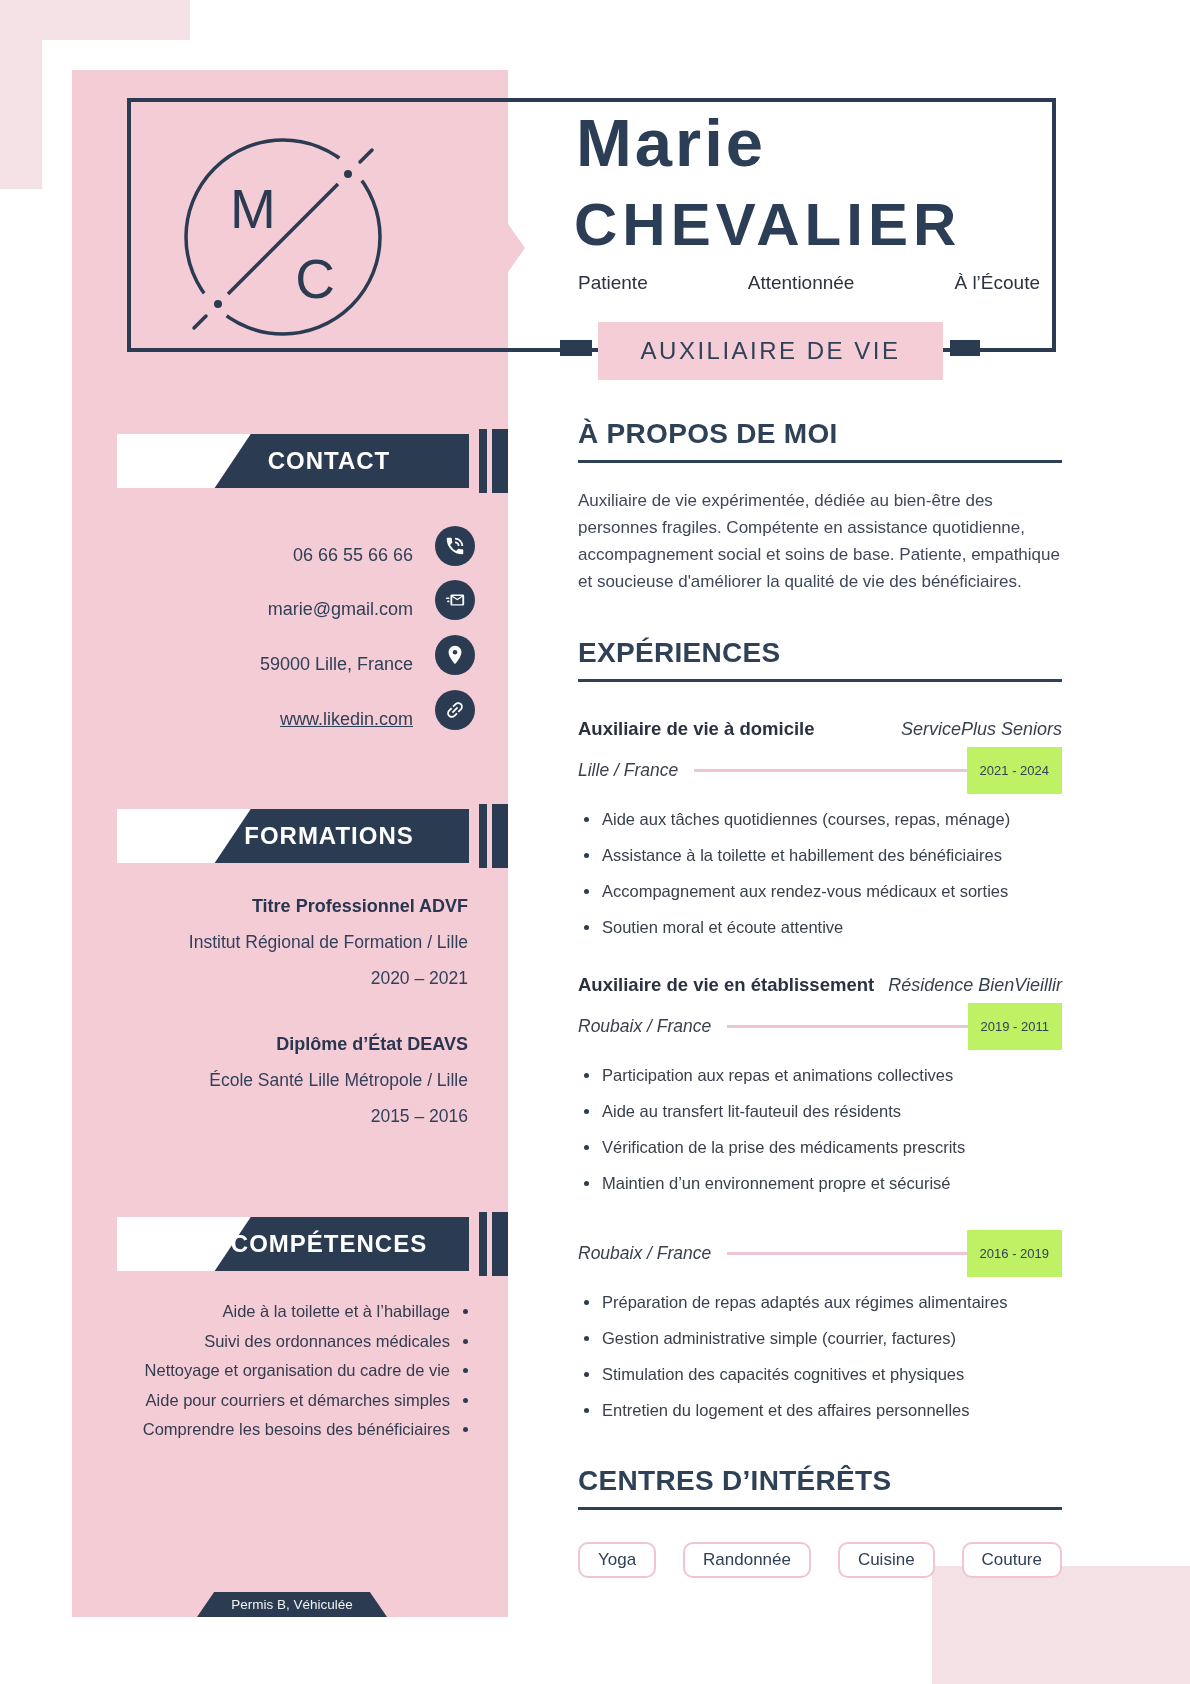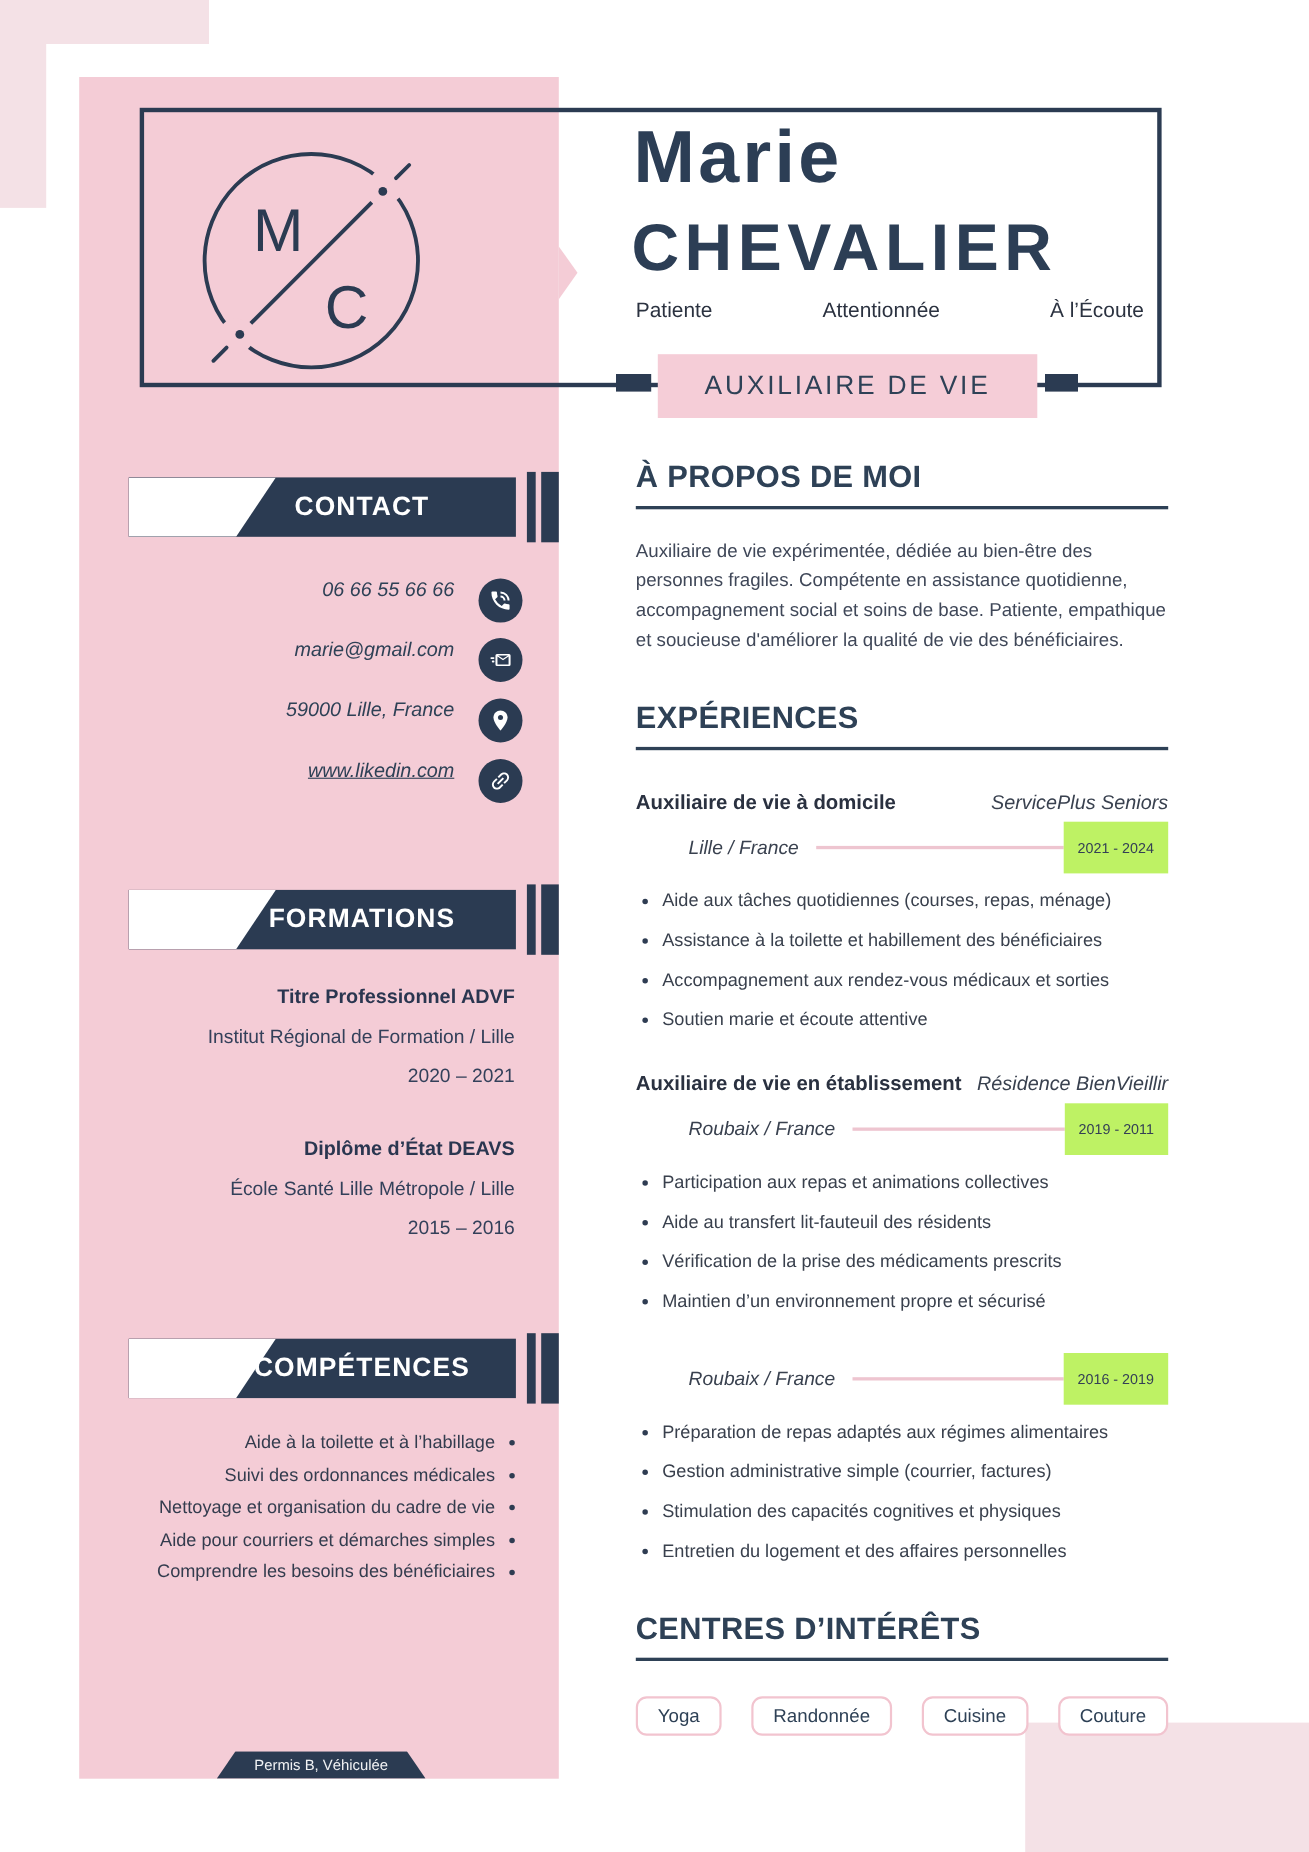--- a/index.html
+++ b/index.html
@@ -41,21 +41,21 @@
     color:#ffffff; font-size:24px; font-weight:bold; letter-spacing:1px; z-index:2;
   }
   .s-banner .slant {
     position:absolute; left:0; top:0; width:38%; height:100%; background:#ffffff;
     clip-path:polygon(0 0, 100% 0, 73% 100%, 0 100%);
   }
   .s-banner .s-label { position:relative; z-index:1; }
   .bar-thin  { position:absolute; left:479px; width:8px;  height:64px; background:#2b3b52; }
   .bar-thick { position:absolute; left:492px; width:16px; height:64px; background:#2b3b52; }
   
-  .c-row { position:absolute; left:117px; width:358px; height:40px; display:flex; align-items:flex-start; justify-content:flex-end; gap:22px;font-style:italic; }
+  .c-row { position:absolute; left:117px; width:358px; height:40px; display:flex; align-items:flex-end; justify-content:flex-end; gap:22px; }
   .c-text { font-size:18px; color:#2e4156; }
   .c-text.link { text-decoration:underline; cursor:pointer; }
   .c-icon { width:40px; height:40px; border-radius:50%; background:#2b3b52; display:flex; align-items:center; justify-content:center; flex:0 0 40px; }
   .c-icon svg { width:22px; height:22px; fill:#ffffff; }
   
   .formations-list { position:absolute; left:117px; top:888px; width:351px; text-align:right; }
   .f-entry { margin-bottom:30px; }
   .f-title { font-size:18px; font-weight:bold; color:#2a3650; line-height:36px; }
   .f-line  { font-size:17.5px; color:#33405a; line-height:36px; }
   
@@ -73,21 +73,21 @@
   
   .main { position:absolute; left:578px; top:418px; width:484px; }
   .m-h2 { font-size:28px; font-weight:bold; color:#2e4156; letter-spacing:.3px; padding-bottom:10px; border-bottom:3px solid #2e4156; }
   .about-p { margin-top:24px; font-size:17px; line-height:27px; color:#3f4758; }
   .exp-h2 { margin-top:42px; }
   .job { margin-top:36px; }
   .job-row1 { display:flex; justify-content:space-between; align-items:baseline; }
   .job-title { font-size:18.5px; font-weight:bold; color:#2a3140; }
   .job-company { font-size:18px; font-style:italic; color:#39414f; }
   .job-row2 { display:flex; align-items:center; margin-top:7px; }
-  .job-location { font-size:17.5px; font-style:italic; color:#39414f;margin-left:48px; }
+  .job-location { font-size:17.5px; font-style:italic; color:#39414f; }
   .job-line { flex:1; height:3px; background:#eec5d0; margin-left:16px; }
   .job-period { background:#bef264; color:#344055; font-size:13px; padding:16px 13px; }
   .job ul { list-style:none; margin-top:12px; }
   .job li { position:relative; font-size:16.5px; color:#39404d; margin:15px 0; padding-left:24px; line-height:21px; }
   .job li::before { content:""; position:absolute; left:6px; top:8px; width:5px; height:5px; border-radius:50%; background:#2e3c52; }
   .int-h2 { margin-top:44px; }
   .pills { margin-top:32px; display:flex; justify-content:space-between; }
   .pill { border:2px solid #f2c4cf; border-radius:10px; background:#ffffff; padding:6px 18px; font-size:17px; color:#2e4156; }
 </style>
 </head>
@@ -236,21 +236,21 @@
       </div>
       <div class="job-row2">
         <span class="job-location">Lille / France</span>
         <span class="job-line"></span>
         <span class="job-period">2021 - 2024</span>
       </div>
       <ul>
         <li>Aide aux tâches quotidiennes (courses, repas, ménage)</li>
         <li>Assistance à la toilette et habillement des bénéficiaires</li>
         <li>Accompagnement aux rendez-vous médicaux et sorties</li>
-        <li>Soutien marie et écoute attentive</li>
+        <li>Soutien moral et écoute attentive</li>
       </ul>
     </div>
 
     <div class="job">
       <div class="job-row1">
         <span class="job-title">Auxiliaire de vie en établissement</span>
         <span class="job-company">Résidence BienVieillir</span>
       </div>
       <div class="job-row2">
         <span class="job-location">Roubaix / France</span>

